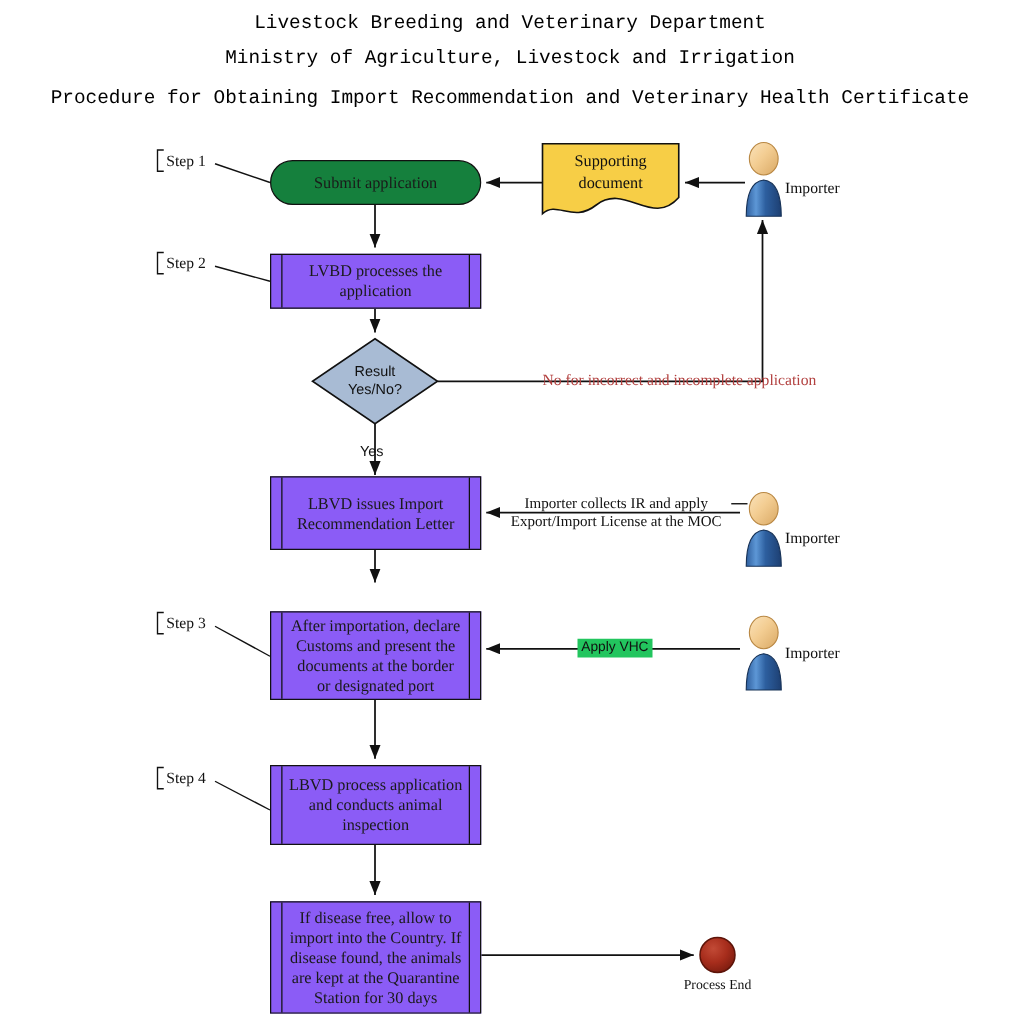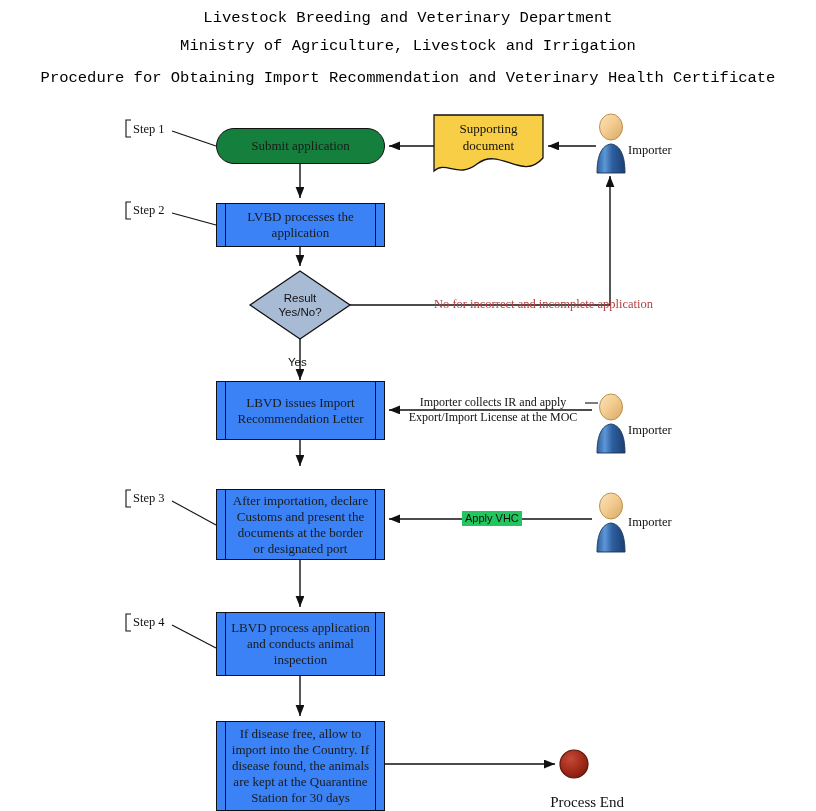--- a/index.html
+++ b/index.html
@@ -58,21 +58,21 @@
   .pill {
     background: #15803d;
     border: 1.3px solid #111111;
     border-radius: 999px;
     font-size: 13px;
     font-family: "Liberation Serif", "DejaVu Serif", serif;
   }
 
   
   .procbox {
-    background: #3b82f6;
+    background: #8b5cf6;
     border: 1.3px solid #111111;
     font-size: 13px;
     line-height: 16px;
     font-family: "Liberation Serif", "DejaVu Serif", serif;
     padding: 0 14px;
   }
   .procbox::before,
   .procbox::after {
     content: "";
     position: absolute;
@@ -153,25 +153,24 @@
     position: absolute;
     font-family: "Liberation Serif", "DejaVu Serif", serif;
     font-size: 12.5px;
     color: #111;
     white-space: nowrap;
   }
 
   .endnode-label {
     position: absolute;
     font-family: "Liberation Serif", "DejaVu Serif", serif;
-    font-size: 15px;
+    font-size: 11px;
     color: #111;
     white-space: nowrap;
-    text-align: right;
-    margin-top: 12px;
+    text-align: center;
   }
 </style>
 </head>
 <body>
 
 <div class="titles">
   <div class="title-line l1">Livestock Breeding and Veterinary Department</div>
   <div class="title-line l2">Ministry of Agriculture, Livestock and Irrigation</div>
   <div class="title-line l3">Procedure for Obtaining Import Recommendation and Veterinary Health Certificate</div>
 </div>

